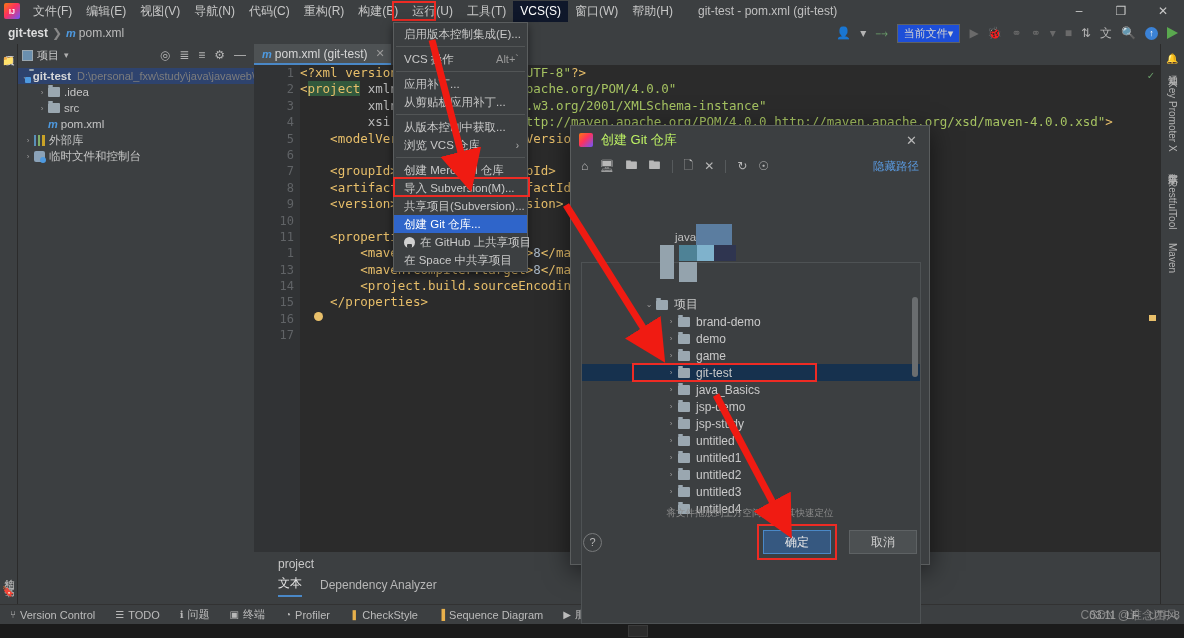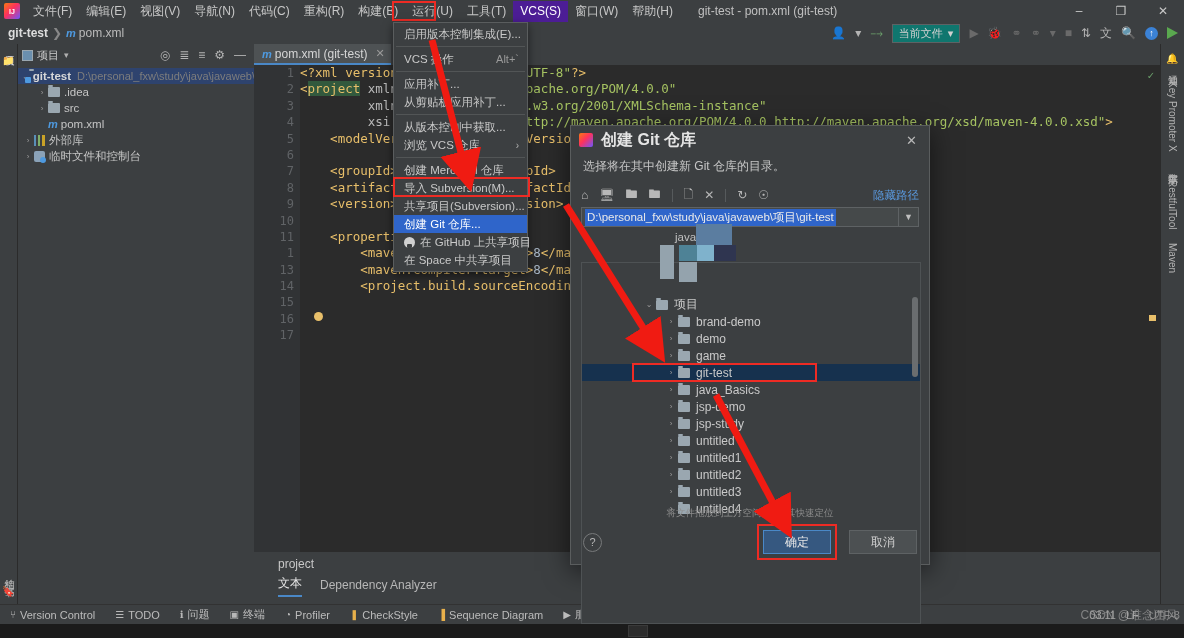--- a/index.html
+++ b/index.html
@@ -18,21 +18,21 @@
     position: absolute; top: 0; left: 0; width: 1184px; height: 22px;
     background: #3c3f41; display: flex; align-items: center;
   }
   .app-logo { width: 16px; height: 16px; margin: 0 6px 0 4px; border-radius: 2px;
     background: linear-gradient(135deg,#f97a12 0%,#fe315d 45%,#6b57ff 100%);
     position: relative; flex: 0 0 auto; }
   .app-logo:after { content: "IJ"; position: absolute; inset: 0; font-size: 7px;
     color: #fff; display:flex; align-items:center; justify-content:center; font-weight:bold;}
   .menubar { display: flex; align-items: center; height: 22px; }
   .menu-item { padding: 3px 7px; font-size: 12px; color: #c7c7c7; line-height: 15px; white-space: nowrap;}
-  .menu-item.active { background: #4c1d95; color:#ffffff; }
+  .menu-item.active { background: #0f172a; color:#ffffff; }
   .menu-item.vcs-hl { position: relative; }
   .vcs-redbox { position: absolute; left: 392px; top: 1px; width: 44px; height: 20px;
      border: 2px solid #ee2b24; pointer-events:none; }
   .win-title { margin-left: 18px; font-size: 12px; color: #c0c0c0; white-space:nowrap;}
   .win-ctrls { position: absolute; right: 0; top: 0; height: 22px; display: flex; }
   .win-btn { width: 42px; height: 22px; display:flex;align-items:center;justify-content:center;
      color:#c8c8c8; font-size: 12px;}
 
   
   .navbar { position:absolute; top:22px; left:0; width:1184px; height:22px;
@@ -129,21 +129,21 @@
   .gh-ic:after{content:"";position:absolute;left:3px;bottom:0;width:5px;height:4px;background:#3c3f41;border-radius:1px;}
   .mi-redbox { position:absolute; left:-1px; top:154px; width:137px; height:20px; border:2px solid #ee2b24;
      pointer-events:none; }
 
   
   .dlg { position:absolute; left:570px; top:125px; width:360px; height:440px; background:#3c3f41;
      border:1px solid #5a5d5e; box-shadow:0 6px 24px rgba(0,0,0,.55); z-index:60; }
   .dlg-title { height:28px; display:flex; align-items:center; padding:0 8px; }
   .dlg-ico { width:14px;height:14px;margin-right:8px;border-radius:2px;
      background:linear-gradient(135deg,#f97a12 0%,#fe315d 45%,#6b57ff 100%);}
-  .dlg-t { font-size:16px; color:#e5e5e5;font-weight:bold;}
+  .dlg-t { font-size:13px; color:#bef264;}
   .dlg-x { margin-left:auto; color:#b9b9b9; font-size:13px; padding:0 4px;}
   .dlg-desc { padding:4px 12px 8px 12px; font-size:12px; color:#c6c6c6;}
   .dlg-tb { height:24px; display:flex; align-items:center; padding:0 10px; gap:11px;}
   .tb-ic { font-size:12px; color:#b8b8b8; }
   .tb-div { width:1px; height:13px; background:#565a5c; }
   .hide-path { margin-left:auto; color:#5a9ae0; font-size:11.5px;}
   .path-row { padding:0 10px; display:flex; align-items:center; }
   .path-field { flex:1; height:20px; background:#45494a; border:1px solid #5e6264;
      display:flex; align-items:center; padding:0 3px; overflow:hidden;}
   .path-val { background:#2f65ca; color:#e9e9e9; font-size:11.5px; padding:1px 2px; white-space:nowrap;}
@@ -213,21 +213,21 @@
   <div class="crumb">
     <b>git-test</b>
     <span class="crumb-sep">❯</span>
     <span class="m-icon">m</span>
     <span>pom.xml</span>
   </div>
   <div style="margin-left:auto; display:flex; align-items:center; gap:9px; padding-right:6px;">
     <span class="ph-ico">👤</span>
     <span class="ph-ico">▾</span>
     <span style="color:#6ca26c">⤍</span>
-    <span style="border:1px solid #5e6264;background:#0f766e;padding:1px 6px;font-size:11px;color:#d0d0d0;display:flex;align-items:center;gap:5px;">
+    <span style="border:1px solid #5e6264;background:#1d4ed8;padding:1px 6px;font-size:11px;color:#d0d0d0;display:flex;align-items:center;">
       <span>当前文件</span>
       <span>▾</span>
     </span>
     <span class="ph-ico" style="color:#6a6a6a">▶</span>
     <span class="ph-ico" style="color:#6a6a6a">🐞</span>
     <span class="ph-ico" style="color:#6a6a6a">⚭</span>
     <span class="ph-ico" style="color:#6a6a6a">⚭</span>
     <span class="ph-ico" style="color:#6a6a6a">▾</span>
     <span class="ph-ico" style="color:#6a6a6a">■</span>
     <span class="ph-ico">⇅</span>
@@ -334,20 +334,21 @@
           <div class="cline">    <span class="tag">&lt;modelVersion&gt;</span><span class="txt">4.0.0</span><span class="tag">&lt;/modelVersion&gt;</span></div>
           <div class="cline">&nbsp;</div>
           <div class="cline">    <span class="tag">&lt;groupId&gt;</span><span class="txt">org.example</span><span class="tag">&lt;/groupId&gt;</span></div>
           <div class="cline">    <span class="tag">&lt;artifactId&gt;</span><span class="txt">git-test</span><span class="tag">&lt;/artifactId&gt;</span></div>
           <div class="cline">    <span class="tag">&lt;version&gt;</span><span class="txt">1.0-SNAPSHOT</span><span class="tag">&lt;/version&gt;</span></div>
           <div class="cline">&nbsp;</div>
           <div class="cline">    <span class="tag">&lt;properties&gt;</span></div>
           <div class="cline">        <span class="tag">&lt;maven.compiler.source&gt;</span><span class="txt">8</span><span class="tag">&lt;/maven.compiler.source&gt;</span></div>
           <div class="cline">        <span class="tag">&lt;maven.compiler.target&gt;</span><span class="txt">8</span><span class="tag">&lt;/maven.compiler.target&gt;</span></div>
           <div class="cline">        <span class="tag">&lt;project.build.sourceEncoding&gt;</span><span class="txt">UTF-8</span><span class="tag">&lt;/project…&gt;</span></div>
+          <div class="cline">    <span class="tag">&lt;/properties&gt;</span></div>
           <div class="cline">&nbsp;</div>
         </div>
     <div class="bulb"></div>
     <div class="check-ok">✓</div>
     <div class="scroll-mark"></div>
   </div>
 </div>
 
 <div class="bot-edit">
   <div class="proj-lbl">project</div>
@@ -414,40 +415,33 @@
       </div>
   <div class="mi-redbox"></div>
 </div>
 
 <div class="dlg">
   <div class="dlg-title">
     <span class="dlg-ico"></span>
     <span class="dlg-t">创建 Git 仓库</span>
     <span class="dlg-x">✕</span>
   </div>
-  <div class="dlg-desc">选择将在其中创建新 Git 仓库的目录。</div>
   <div class="dlg-tb">
     <span class="tb-ic">⌂</span>
     <span class="tb-ic">🖥</span>
     <span class="tb-ic">🖿</span>
     <span class="tb-ic">🖿</span>
     <span class="tb-div"></span>
     <span class="tb-ic">🗋</span>
     <span class="tb-ic">✕</span>
     <span class="tb-div"></span>
     <span class="tb-ic">↻</span>
     <span class="tb-ic">☉</span>
     <span class="hide-path">隐藏路径</span>
   </div>
-  <div class="path-row">
-    <div class="path-field">
-      <span class="path-val">D:\personal_fxw\study\java\javaweb\项目\git-test</span>
-    </div>
-    <div class="path-drop">▼</div>
-  </div>
   <div style="position:absolute;left:104px;top:105px;font-size:11.5px;color:#c0c0c0;">java</div>
   <div class="dlg-tree">
     <div id="dlgtree" style="padding-top:33px;">
           <div class="dt-row" style="padding-left: 60px;">
             <span class="dt-arr">⌄</span>
             <span class="dt-fold"></span>
             <span>项目</span>
           </div>
           <div class="dt-row" style="padding-left: 82px;">
             <span class="dt-arr">›</span>

